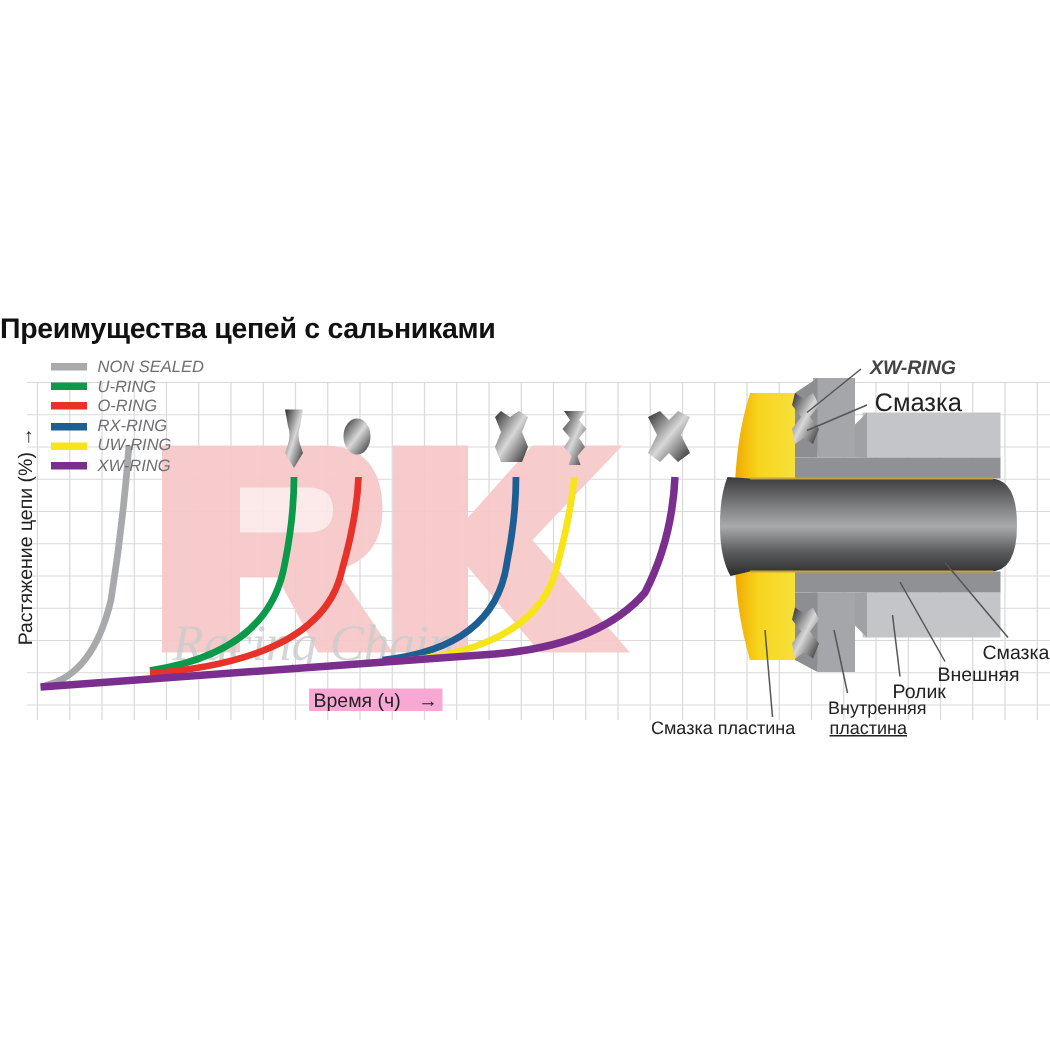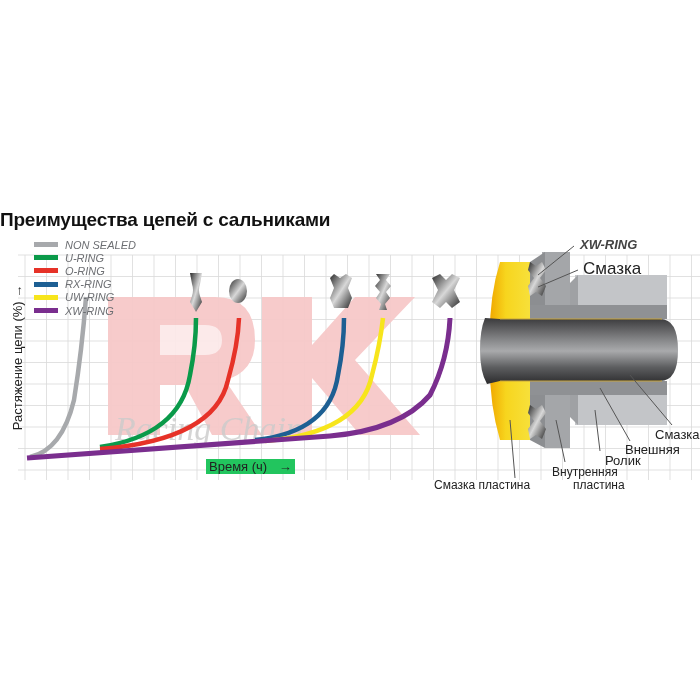--- a/index.html
+++ b/index.html
@@ -4,21 +4,21 @@
 <style>
   html, body { margin:0; padding:0; background:#ffffff; }
   body { width:700px; height:700px; position:relative; overflow:hidden; font-family:"Liberation Sans", sans-serif; }
   .title { position:absolute; left:0; width:700px; top:209px; text-align:left; font-weight:bold; font-size:19px; color:#111; letter-spacing:-0.2px; }
   svg.main { position:absolute; left:0; top:0; }
   .legend { position:absolute; left:34px; top:238px; }
   .legend-item { display:flex; align-items:center; height:13.2px; }
   .swatch { width:24px; height:5px; margin-right:7px; }
   .legend-label { font-style:italic; font-size:11px; color:#6d6f73; letter-spacing:0px; }
   .ylabel { position:absolute; left:-58px; top:350px; width:150px; transform:rotate(-90deg); transform-origin:center; font-size:13px; color:#222; text-align:center; white-space:nowrap; }
-  .xlabel { position:absolute; left:206px; top:459px; font-size:13px; color:#222; white-space:nowrap; background:#22c55e; padding:0 3px; }
+  .xlabel { position:absolute; left:206px; top:459px; font-size:13px; color:#222; white-space:nowrap; background:#f9a8d4; padding:0 3px; }
   .lbl { position:absolute; font-size:12px; color:#222; white-space:nowrap; line-height:13px; }
   .lbl-italic-bold { font-style:italic; font-weight:bold; color:#444; font-size:13px; }
 </style>
 </head>
 <body>
 
 <div class="title">Преимущества цепей с сальниками</div>
 
 <svg class="main" width="700" height="700" viewBox="0 0 700 700">
   <defs>
@@ -175,16 +175,16 @@
 
 <div class="xlabel">
   <span>Время (ч)</span>
   <span style="margin-left:8px;">→</span>
 </div>
 
 <div class="lbl lbl-italic-bold" style="left:580px; top:238px;">XW-RING</div>
 <div class="lbl" style="left:583px; top:262px; font-size:17px;">Смазка</div>
 <div class="lbl" style="left:655px; top:428px; font-size:13px;">Смазка</div>
 <div class="lbl" style="left:625px; top:443px; font-size:13px;">Внешняя</div>
-<div class="lbl" style="left:595px; top:454px; font-size:13px;margin-left:10px;">Ролик</div>
+<div class="lbl" style="left:595px; top:454px; font-size:13px;">Ролик</div>
 <div class="lbl" style="left:552px; top:466px;">Внутренняя</div>
-<div class="lbl" style="left:573px; top:479px;">пластина</div>
+<div class="lbl" style="left:553px; top:479px;text-decoration:underline;">пластина</div>
 <div class="lbl" style="left:434px; top:479px;">Смазка пластина</div>
 
 </body></html>

